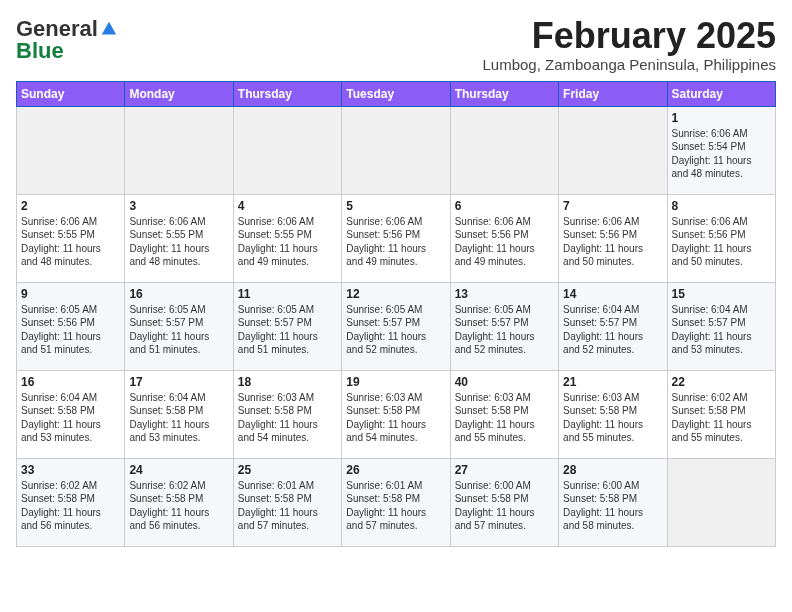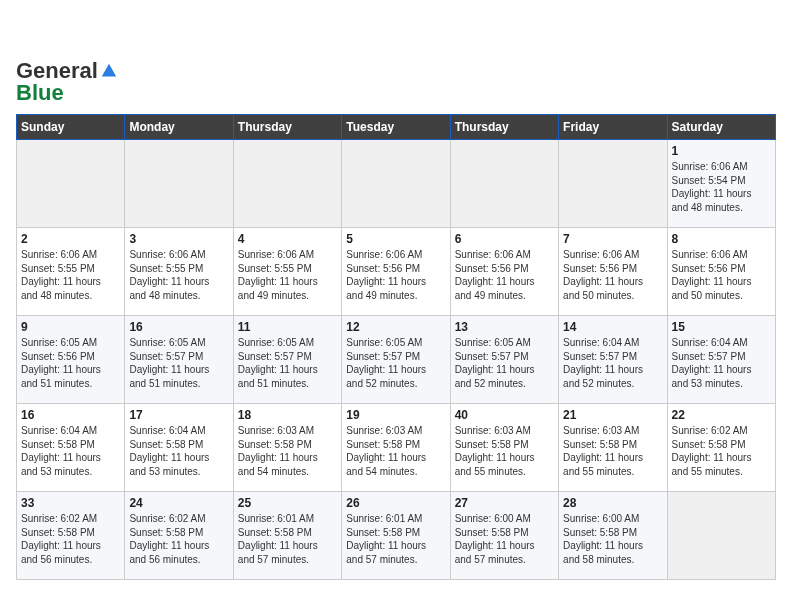--- a/index.html
+++ b/index.html
@@ -19,21 +19,20 @@
     .logo {
       display: flex;
       flex-direction: column;
       align-items: flex-start;
     }
     .logo-text {
       display: flex;
       align-items: center;
       font-size: 22px;
       font-weight: bold;
-      margin-top: 42px;
     }
     .logo-general { color: #333; }
     .logo-blue { color: #15803d; }
     .logo-icon {
       width: 18px;
       height: 18px;
       margin-left: 2px;
     }
     .title-block {
       text-align: right;
@@ -47,21 +46,21 @@
     .location {
       font-size: 15px;
       color: #444;
     }
     .calendar {
       width: 100%;
       border-collapse: collapse;
       table-layout: fixed;
     }
     .calendar thead tr th {
-      background: #404040;
+      background: #8b5cf6;
       color: #fff;
       font-size: 12px;
       font-weight: bold;
       padding: 5px 4px;
       text-align: left;
       border: 1px solid #1a5cbf;
     }
     .calendar tbody tr td {
       border: 1px solid #ccc;
       vertical-align: top;
@@ -99,20 +98,24 @@
 <div class="header">
   <div class="logo">
     <div class="logo-text">
       <span class="logo-general">General</span>
       <svg class="logo-icon" viewBox="0 0 20 20">
         <polygon points="10,2 18,16 2,16" fill="#2a7de1"></polygon>
       </svg>
     </div>
     <span class="logo-blue" style="font-size:22px;font-weight:bold;margin-top:-4px;">Blue</span>
   </div>
+  <div class="title-block">
+    <div class="month-title">February 2025</div>
+    <div class="location">Lumbog, Zamboanga Peninsula, Philippines</div>
+  </div>
 </div>
 
 <table class="calendar">
   <thead>
     <tr id="weekday-row">
         <th>Sunday</th>
         <th>Monday</th>
         <th>Thursday</th>
         <th>Tuesday</th>
         <th>Thursday</th>

